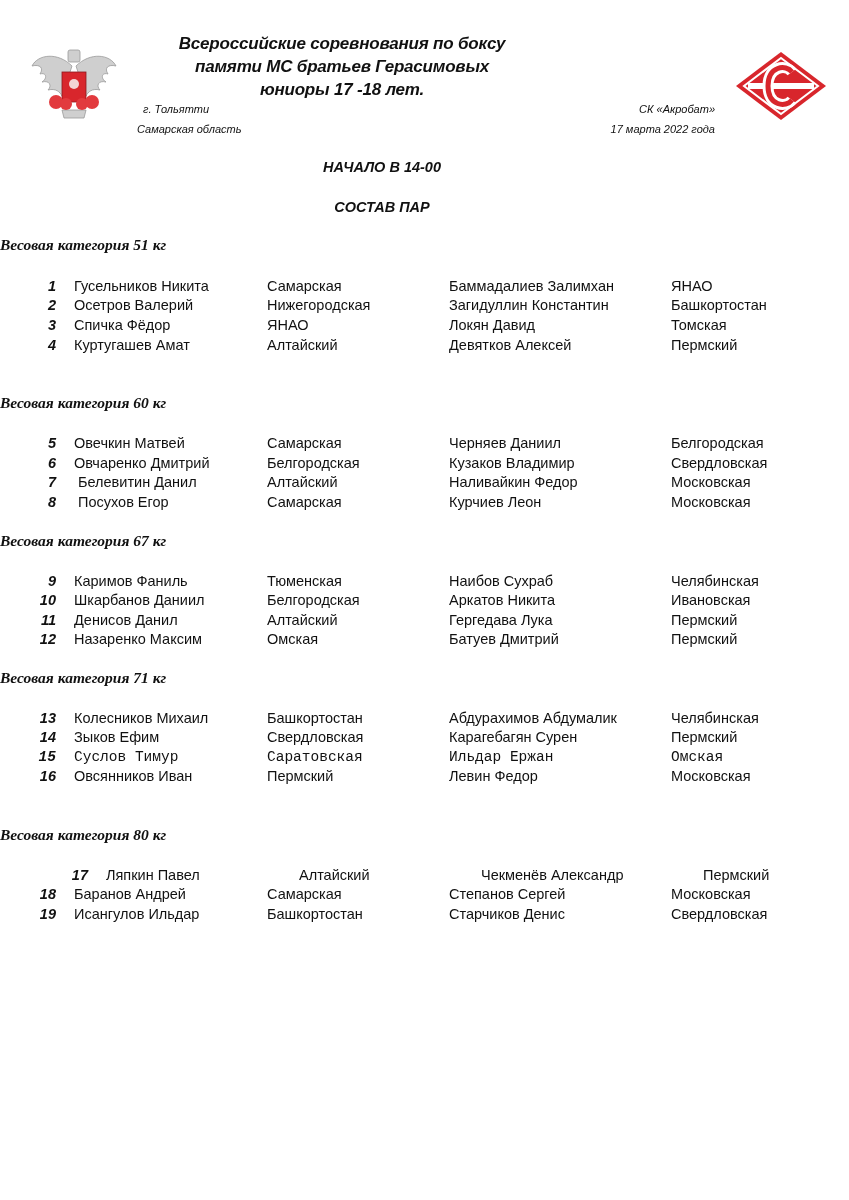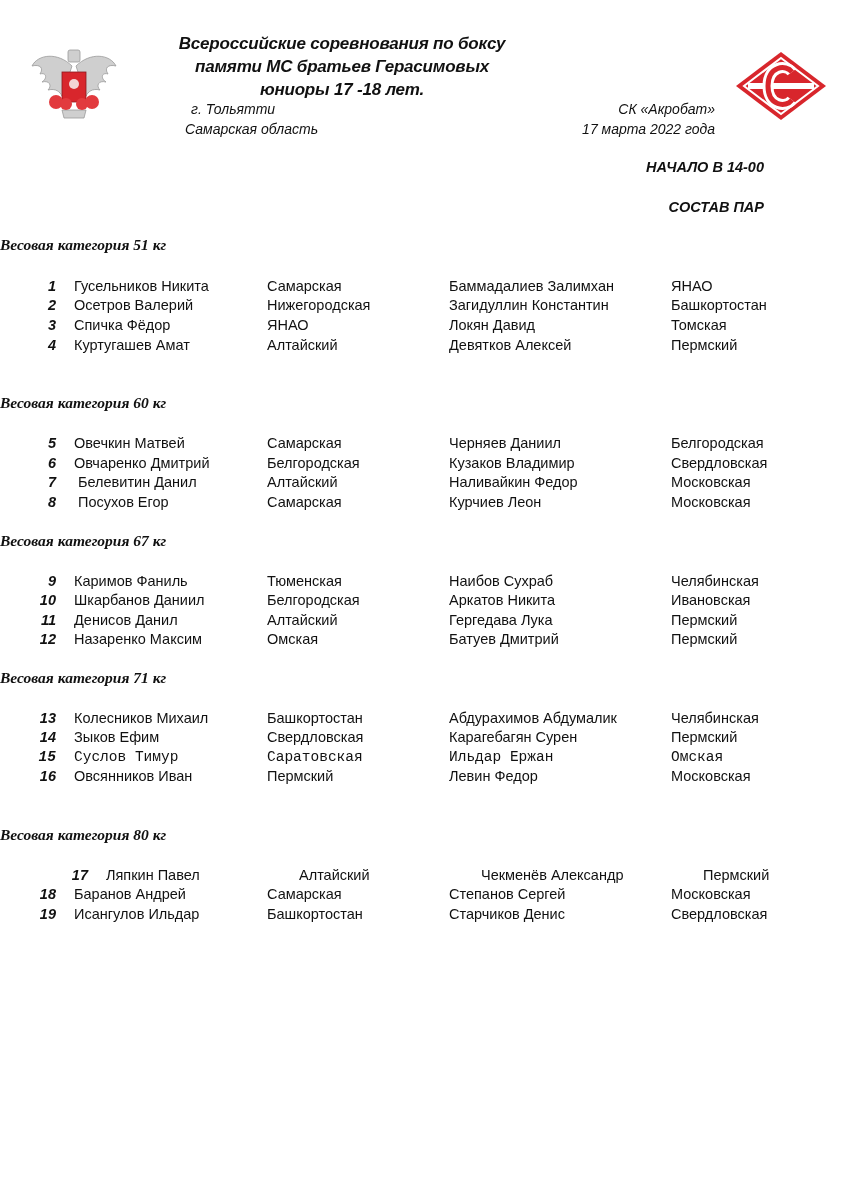--- a/index.html
+++ b/index.html
@@ -1,22 +1,22 @@
 <!DOCTYPE html>
 <html><head>
   <meta charset="utf-8">
   <style>
     html, body { margin: 0; padding: 0; background: #ffffff; }
     body { width: 849px; height: 1200px; position: relative; overflow: hidden;
            font-family: "Liberation Sans", sans-serif; color: #111; }
     .abs { position: absolute; }
     .title { left: 0; width: 684px; text-align: center; font-style: italic; font-weight: bold;
              font-size: 17px; line-height: 21px; letter-spacing: -0.2px; }
-    .meta { font-style: italic; font-size: 14px; line-height: 20px; margin-left: 48px; }
-    .center-head { left: 0; width: 764px; text-align: right; font-style: italic; font-weight: bold; font-size: 14.5px; }
+    .meta { font-style: italic; font-size: 11px; line-height: 20px; }
+    .center-head { left: 0; width: 764px; text-align: center; font-style: italic; font-weight: bold; font-size: 14.5px; }
     .cat { left: 0; width: 849px; text-align: left; font-family: "Liberation Serif", serif;
            font-style: italic; font-weight: bold; font-size: 15.5px; }
     .row { left: 0; width: 849px; height: 20px; font-size: 14.5px; line-height: 20px; }
     .row span { position: absolute; top: 0; white-space: nowrap; }
     .num { width: 40px; text-align: right; font-weight: bold; font-style: italic; left: 16px; }
     .c1 { left: 74px; }
     .c2 { left: 267px; }
     .c3 { left: 449px; }
     .c4 { left: 671px; }
   </style>

